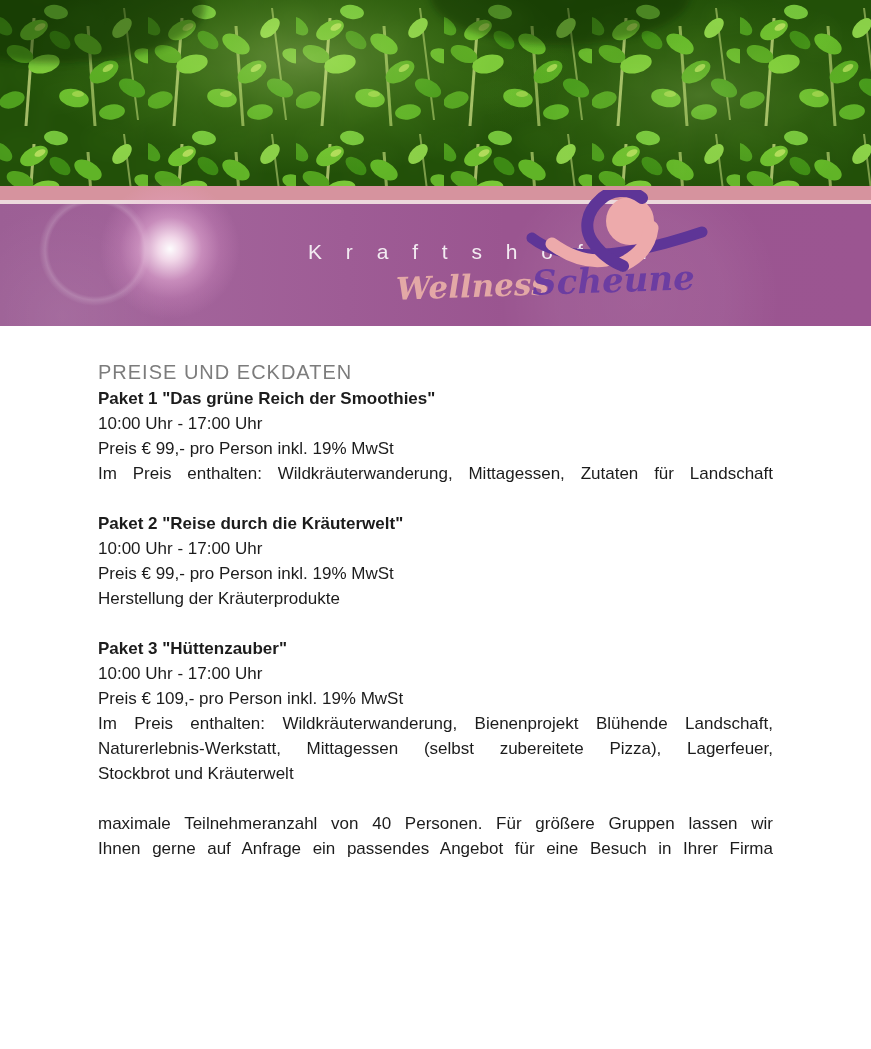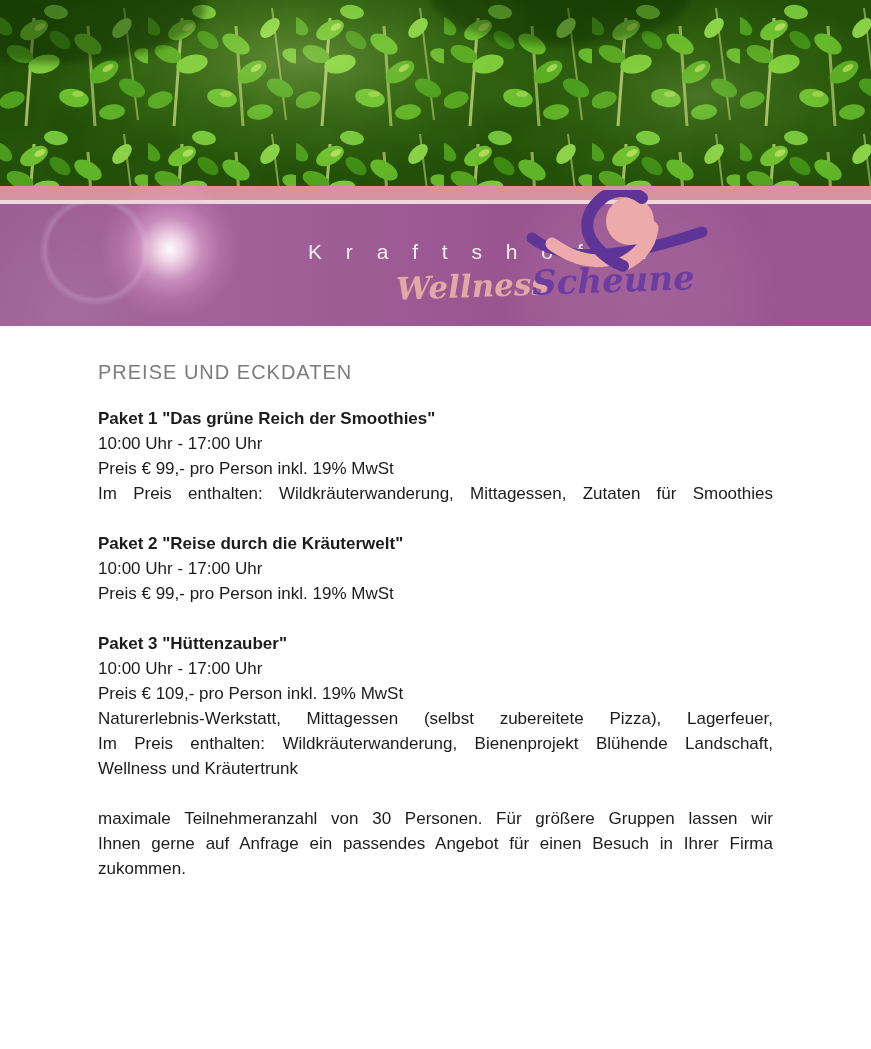--- a/index.html
+++ b/index.html
@@ -47,21 +47,21 @@
   }
   .script{position:absolute;font-family:"DejaVu Serif",serif;font-style:italic;font-weight:bold;white-space:nowrap;}
   .script-wellness{left:396px;top:64px;font-size:31px;color:var(--script-pink);transform:rotate(-2deg);}
   .script-scheune{left:532px;top:56px;font-size:34px;color:var(--script-purple);transform:rotate(-2deg);}
   .logo{position:absolute;left:-2px;top:-14px;}
   .logo-wrap{position:absolute;left:524px;top:0;width:190px;height:100px;}
 
   .content{position:absolute;left:0;top:326px;width:871px;padding:32px 98px 0 98px;color:var(--body-text);}
   .content h1{
     font-size:20px;font-weight:400;letter-spacing:1px;color:var(--heading-gray);
-    line-height:28px;margin:0 0 20px 0;
+    line-height:28px;margin:0 0 0 0;
   }
   .pkg{margin:0 0 25px 0;}
   .pkg div{font-size:17px;line-height:25px;}
   .b{font-weight:bold;}
   .jl{text-align:justify;text-align-last:justify;}
 </style>
 </head>
 <body>
 
 <div class="page">
@@ -136,38 +136,38 @@
     </div>
   </div>
 
   <div class="content">
     <h1>PREISE UND ECKDATEN</h1>
 
     <section class="pkg">
       <div class="b">Paket 1 "Das grüne Reich der Smoothies"</div>
       <div>10:00 Uhr - 17:00 Uhr</div>
       <div>Preis € 99,- pro Person inkl. 19% MwSt</div>
-      <div class="jl">Im Preis enthalten: Wildkräuterwanderung, Mittagessen, Zutaten für Smoothies</div>
+      <div class="jl">Im Preis enthalten: Wildkräuterwanderung, Mittagessen, Zutaten für Landschaft</div>
     </section>
 
     <section class="pkg">
       <div class="b">Paket 2 "Reise durch die Kräuterwelt"</div>
       <div>10:00 Uhr - 17:00 Uhr</div>
       <div>Preis € 99,- pro Person inkl. 19% MwSt</div>
+      <div>Herstellung der Kräuterprodukte</div>
     </section>
 
     <section class="pkg">
       <div class="b">Paket 3 "Hüttenzauber"</div>
       <div>10:00 Uhr - 17:00 Uhr</div>
       <div>Preis € 109,- pro Person inkl. 19% MwSt</div>
+      <div class="jl">Im Preis enthalten: Wildkräuterwanderung, Bienenprojekt Blühende Landschaft,</div>
       <div class="jl">Naturerlebnis-Werkstatt, Mittagessen (selbst zubereitete Pizza), Lagerfeuer,</div>
-      <div class="jl">Im Preis enthalten: Wildkräuterwanderung, Bienenprojekt Blühende Landschaft,</div>
-      <div>Wellness und Kräutertrunk</div>
+      <div>Stockbrot und Kräuterwelt</div>
     </section>
 
     <section class="pkg">
-      <div class="jl">maximale Teilnehmeranzahl von 30 Personen. Für größere Gruppen lassen wir</div>
-      <div class="jl">Ihnen gerne auf Anfrage ein passendes Angebot für einen Besuch in Ihrer Firma</div>
-      <div>zukommen.</div>
+      <div class="jl">maximale Teilnehmeranzahl von 40 Personen. Für größere Gruppen lassen wir</div>
+      <div class="jl">Ihnen gerne auf Anfrage ein passendes Angebot für eine Besuch in Ihrer Firma</div>
     </section>
   </div>
 
 </div>
 
 </body></html>

